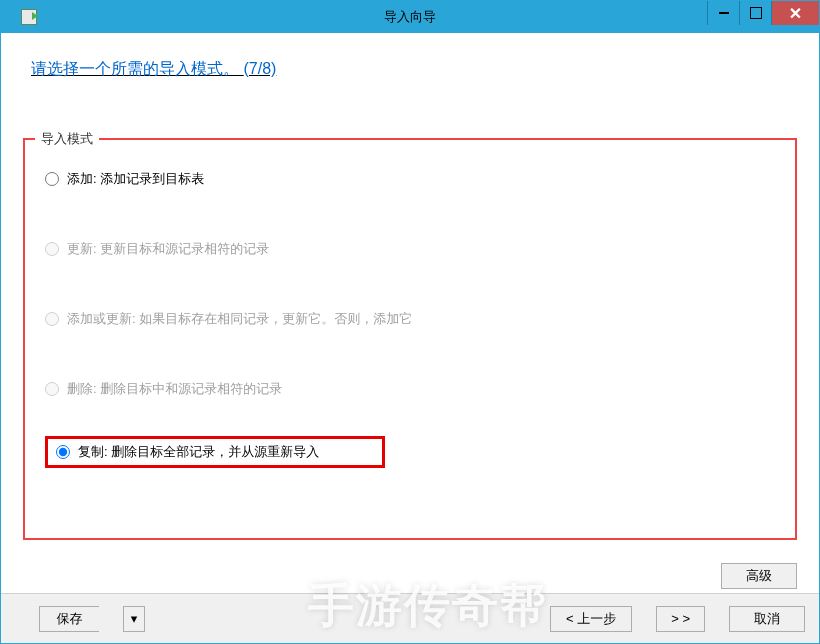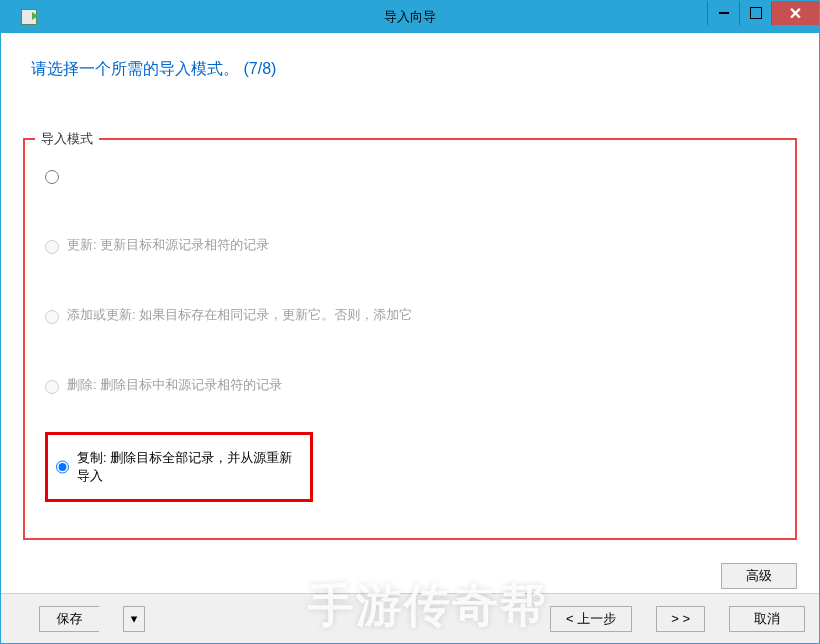--- a/index.html
+++ b/index.html
@@ -79,20 +79,21 @@
     }
     .win-btn.max::before {
       content: "";
       width: 10px; height: 10px; border: 1px solid #000;
     }
     .content {
       position: absolute;
       left: 0; right: 0;
       top: 32px;
       bottom: 0;
+      text-decoration: underline;
     }
     .heading {
       color: #0066cc;
       font-size: 16px;
       padding: 26px 30px 10px 30px;
     }
     .heading .step { }
     .groupbox {
       position: absolute;
       left: 22px;
@@ -113,30 +114,29 @@
     }
     .radio-row {
       display: flex;
       align-items: center;
       margin-bottom: 52px;
       cursor: pointer;
     }
     .radio-row.disabled {
       color: #a0a0a0;
       cursor: default;
-      align-items: flex-end;
     }
     .radio-row input[type="radio"] {
       width: 14px; height: 14px;
       margin-right: 8px;
     }
     .highlight-box {
       border: 3px solid #e60000;
-      padding: 14px 8px;
-      width: 268px;
+      padding: 4px 8px;
+      width: 340px;
       margin-top: -14px;
     }
     .highlight-box .radio-row { margin-bottom: 0; }
     .adv-btn-wrap {
       position: absolute;
       right: 22px;
       top: 530px;
     }
     .btn {
       background: #f0f0f0;
@@ -210,20 +210,21 @@
     <div class="heading">
       <span>请选择一个所需的导入模式。</span>
       <span class="step">(7/8)</span>
     </div>
 
     <div class="groupbox">
       <div class="group-legend">导入模式</div>
 
       <label class="radio-row">
         <input type="radio" name="mode" style="">
+        <span>添加: 添加记录到目标表</span>
       </label>
 
       <label class="radio-row disabled">
         <input type="radio" name="mode" disabled="" style="">
         <span>更新: 更新目标和源记录相符的记录</span>
       </label>
 
       <label class="radio-row disabled">
         <input type="radio" name="mode" disabled="" style="">
         <span>添加或更新: 如果目标存在相同记录，更新它。否则，添加它</span>

